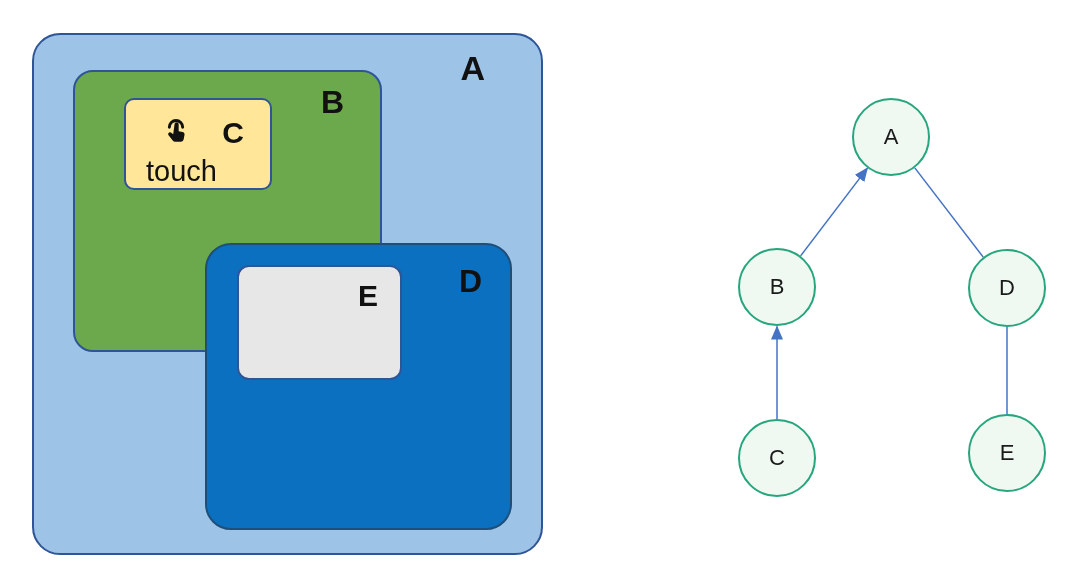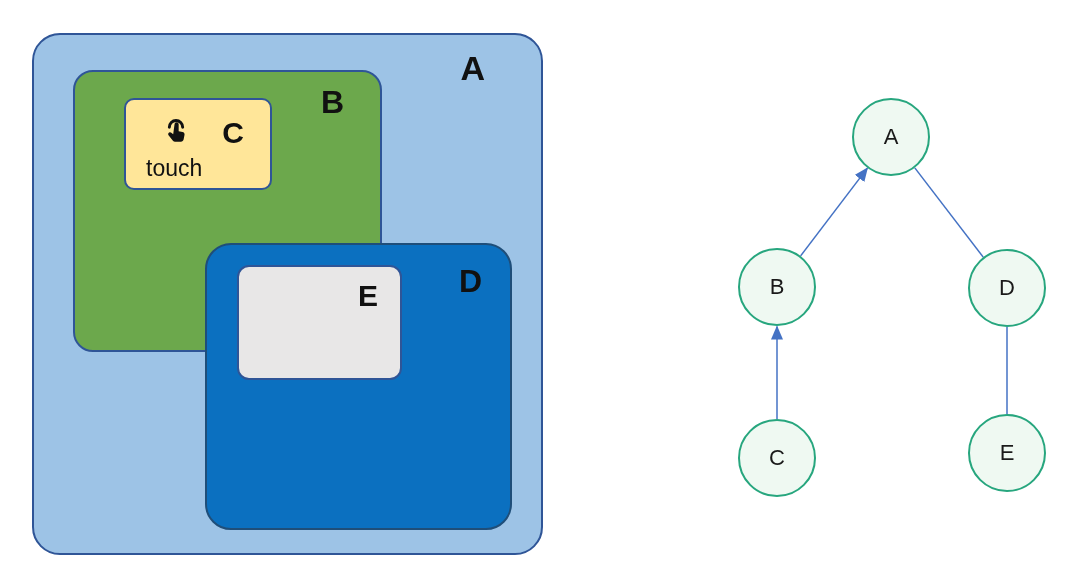--- a/index.html
+++ b/index.html
@@ -17,21 +17,21 @@
   .box-label{
     position:absolute;font-weight:700;color:#111111;line-height:1;
   }
   .lbl-a{top:16px;right:56px;font-size:34px;}
   .lbl-b{top:14px;right:36px;font-size:32px;}
   .lbl-c{top:18px;right:26px;font-size:30px;}
   .lbl-d{top:20px;right:28px;font-size:32px;}
   .lbl-e{top:14px;right:22px;font-size:30px;}
   .touch-icon{position:absolute;left:34px;top:14px;width:32px;height:36px;}
   .touch-label{
-    position:absolute;left:20px;top:56px;font-size:23px;color:#111111;line-height:1.1;
+    position:absolute;left:20px;top:56px;font-size:29px;color:#111111;line-height:1.1;
   }
   
   .tree{position:absolute;left:700px;top:60px;width:370px;height:460px;}
   .tree svg.edges{position:absolute;left:0;top:0;width:100%;height:100%;}
   .node{
     position:absolute;width:78px;height:78px;border-radius:50%;
     border:2.5px solid;box-sizing:border-box;
     display:flex;align-items:center;justify-content:center;
     font-size:22px;color:#1a1a1a;
   }

